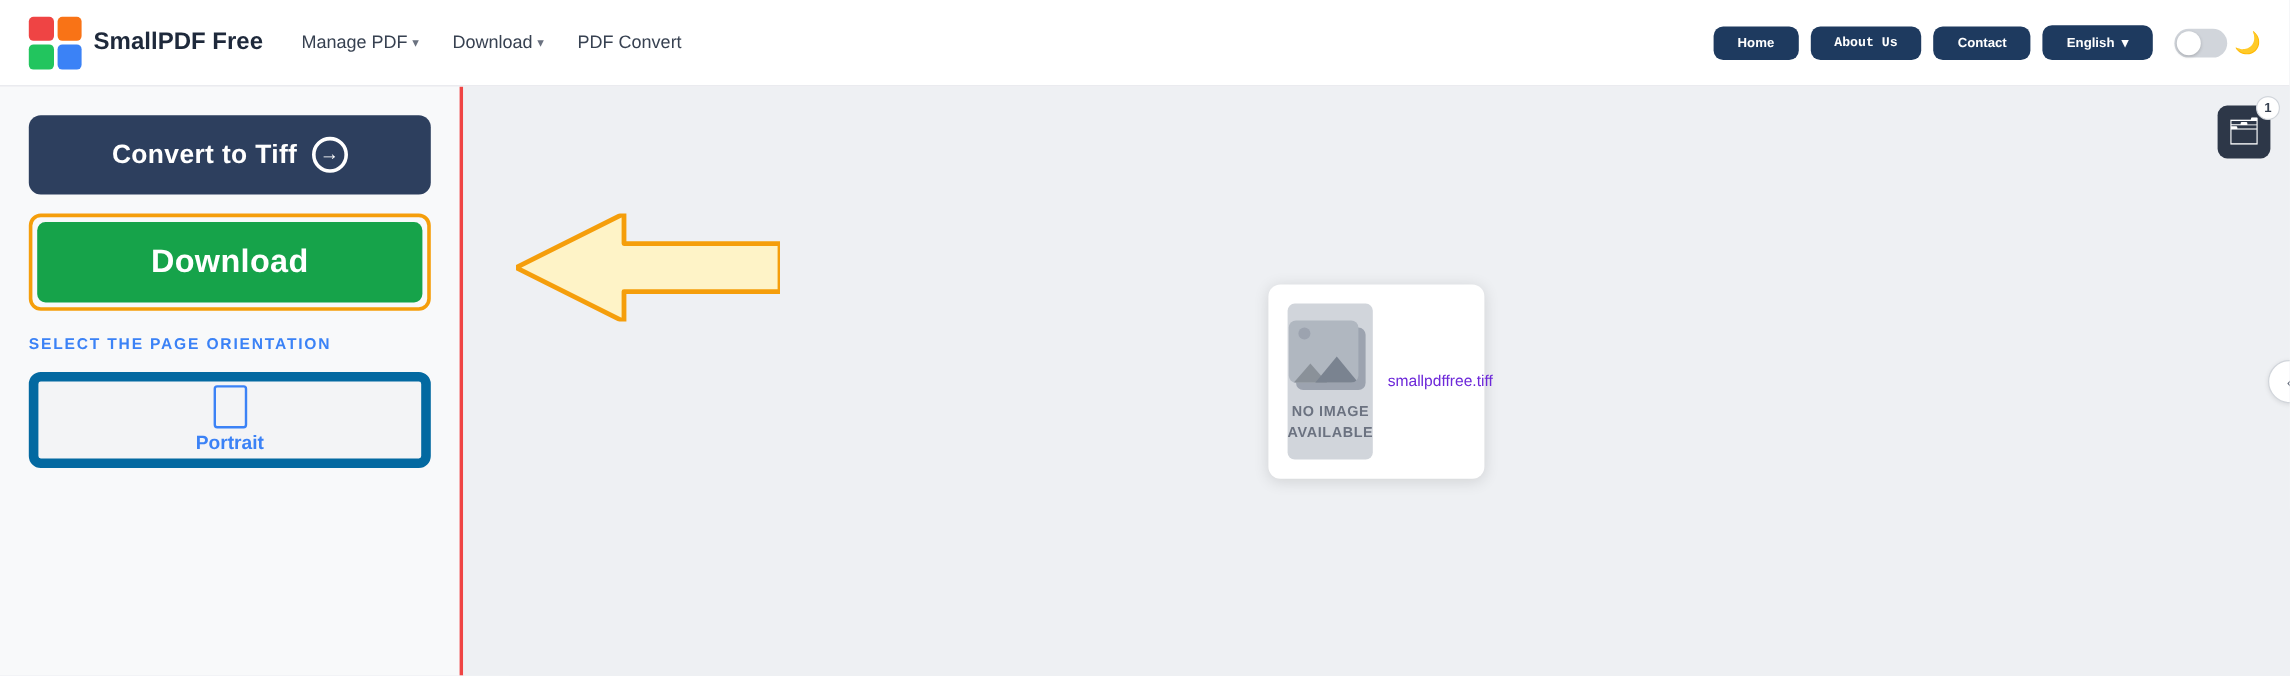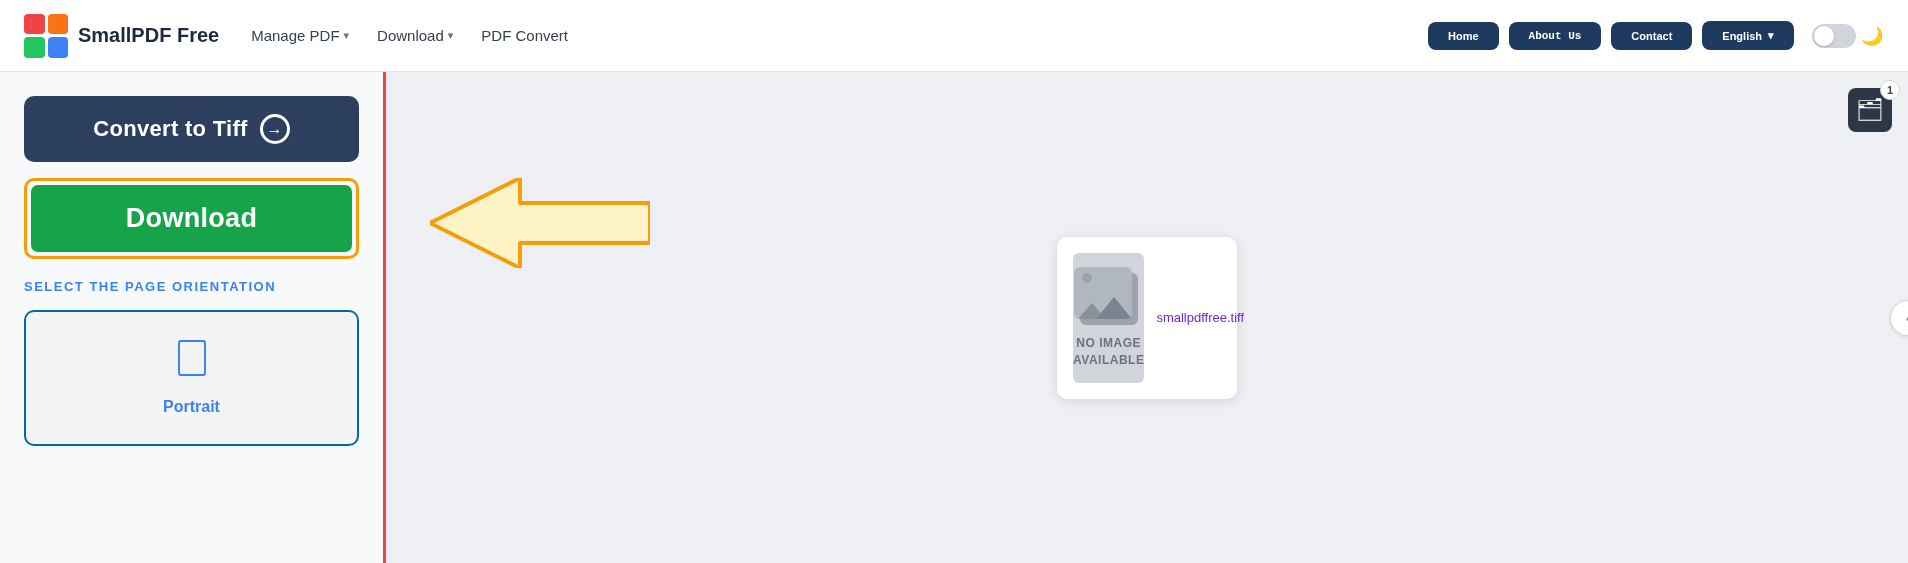--- a/index.html
+++ b/index.html
@@ -172,28 +172,28 @@
     .orientation-label {
       font-size: 13px;
       font-weight: 700;
       color: #3b82f6;
       letter-spacing: 1.5px;
       text-transform: uppercase;
       margin-top: 4px;
     }
 
     .orientation-card {
-      border: 2px solid #0369a1;
+      border: 8px solid #0369a1;
       border-radius: 10px;
       background: #f3f4f6;
-      padding: 28px;
+      padding: 3px;
       display: flex;
       flex-direction: column;
       align-items: center;
-      gap: 22px;
+      gap: 4px;
       cursor: pointer;
       width: 100%;
     }
     .portrait-icon {
       width: 28px;
       height: 36px;
       border: 2.5px solid #3b82f6;
       border-radius: 3px;
       background: transparent;
     }

